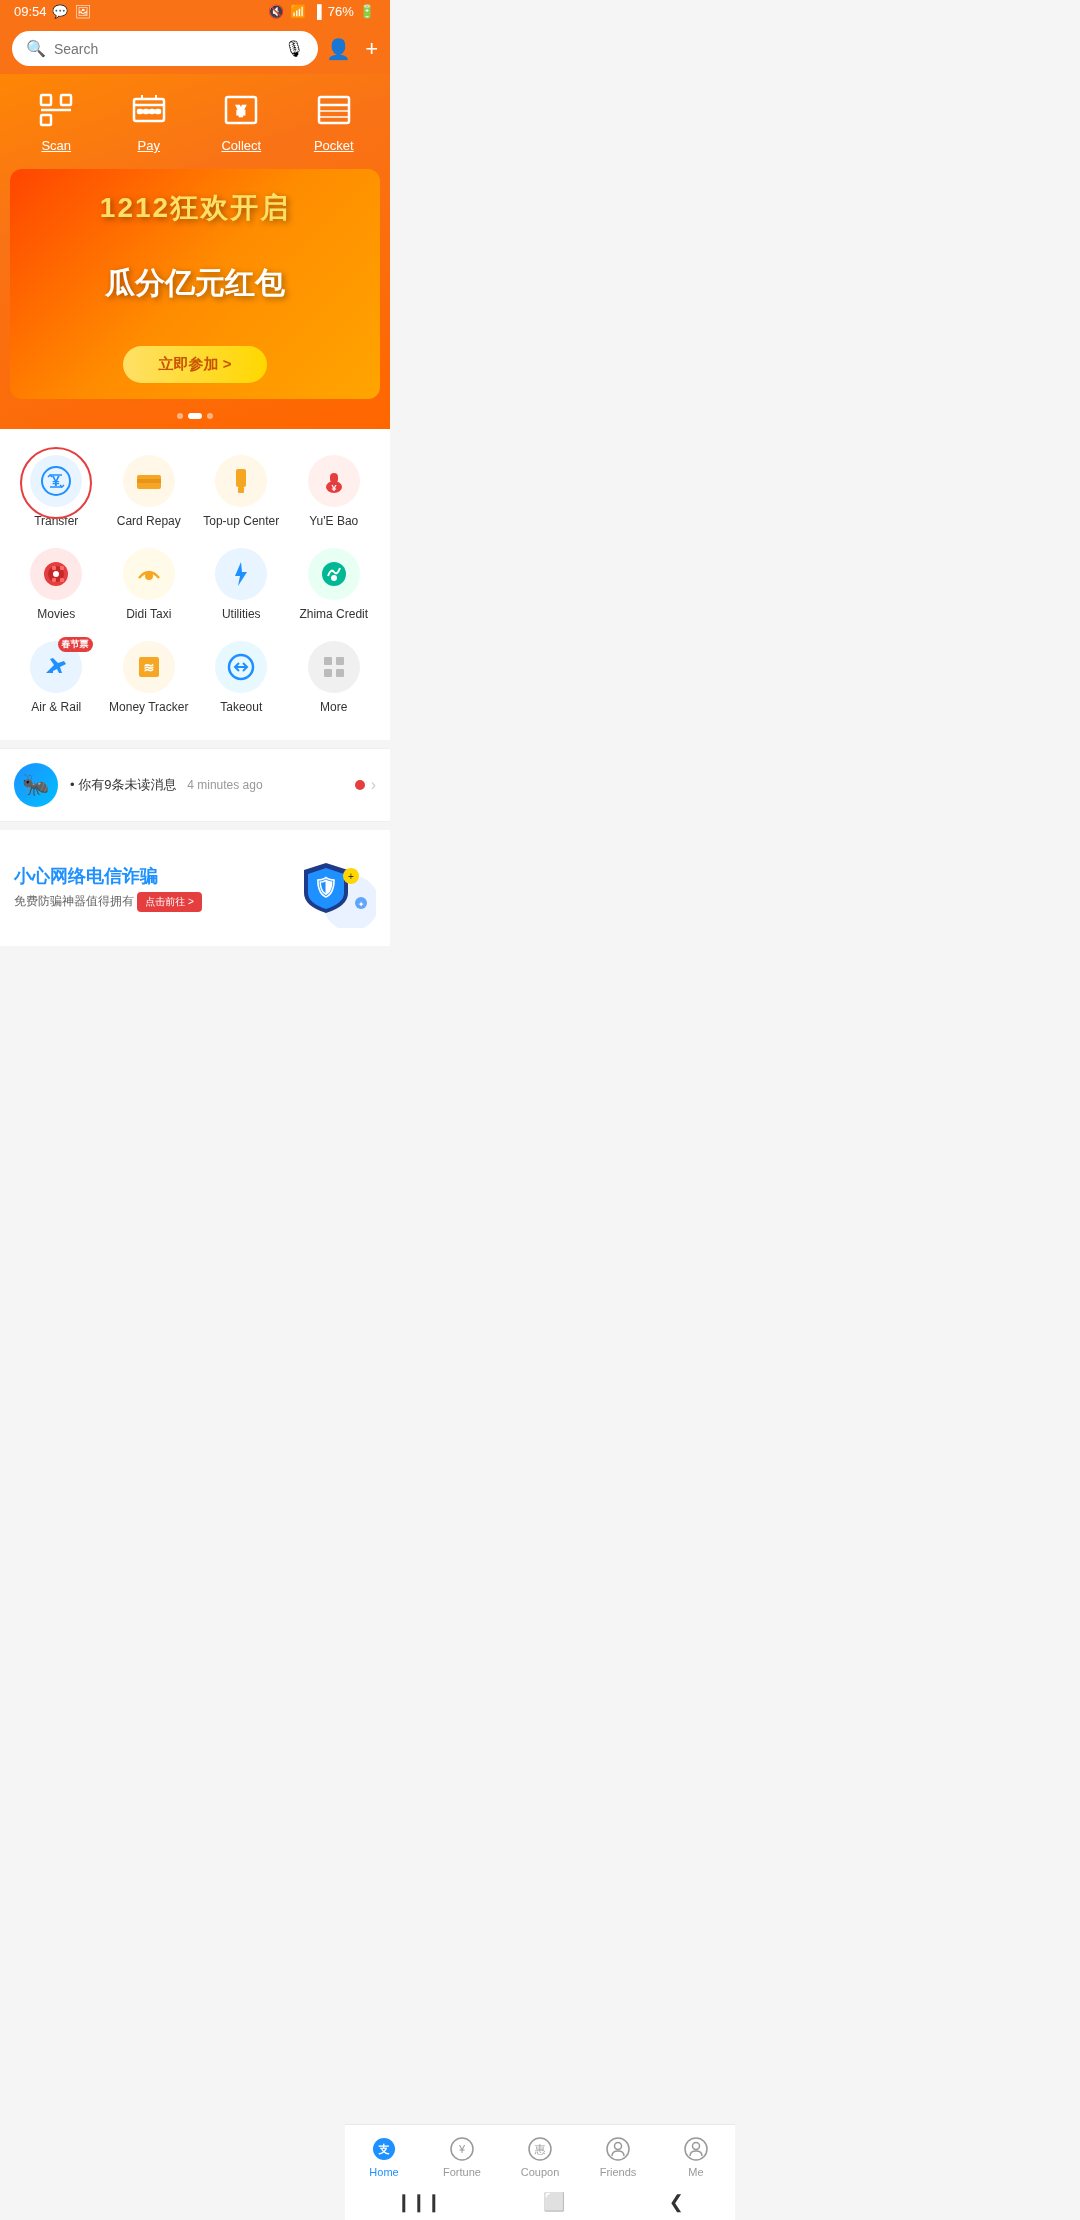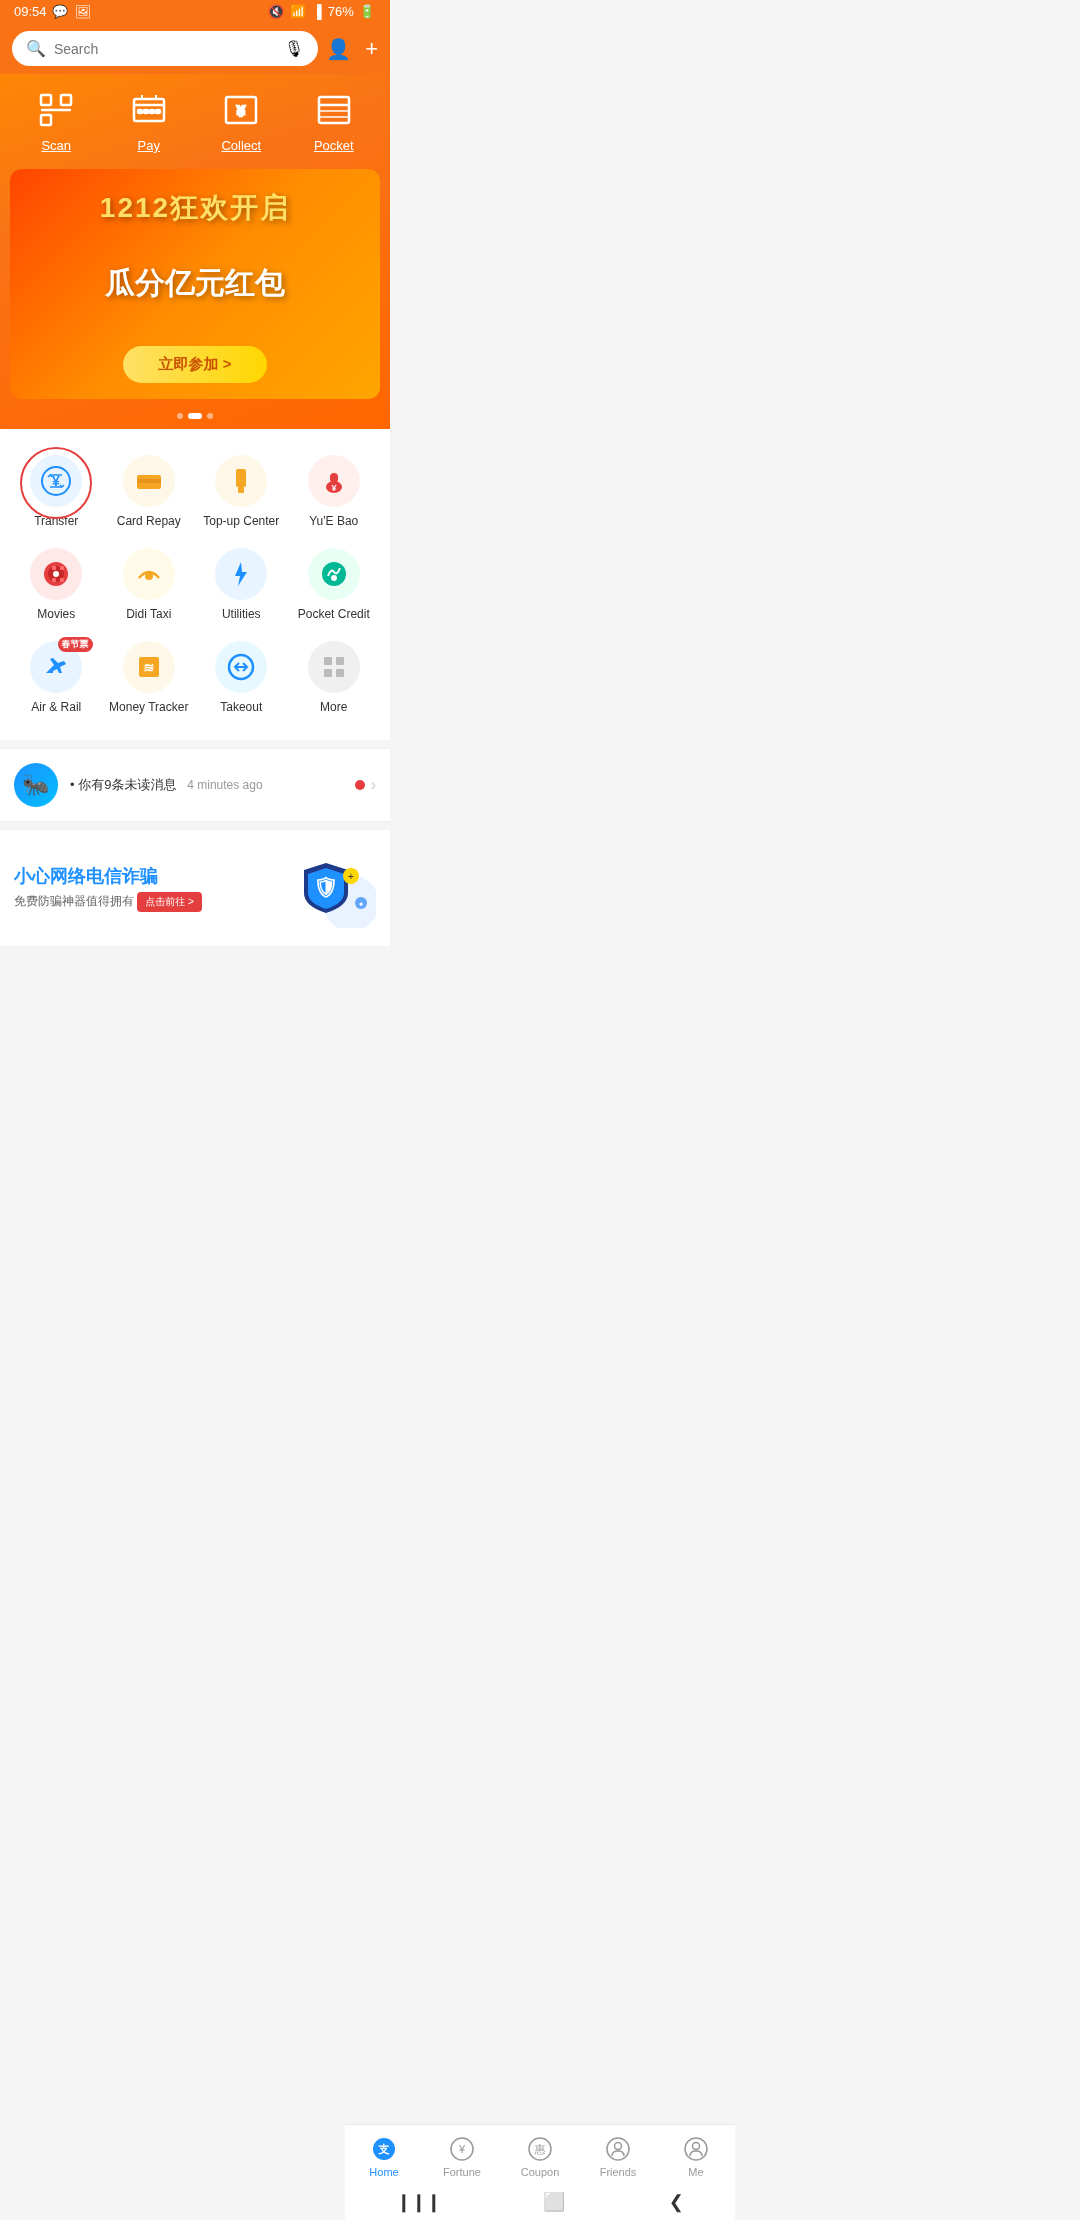--- a/index.html
+++ b/index.html
@@ -512,21 +512,21 @@
     </div>
 
     <div class="service-item">
       <div class="service-icon" style="background:#e8fff4;">
         <svg width="32" height="32" viewBox="0 0 32 32">
           <circle cx="16" cy="16" r="12" fill="#00b894"></circle>
           <path d="M10 18 Q13 10 16 14 Q19 18 22 10" stroke="white" stroke-width="2" fill="none"></path>
           <circle cx="16" cy="20" r="3" fill="white"></circle>
         </svg>
       </div>
-      <span class="service-label">Pocket Credit</span>
+      <span class="service-label">Zhima Credit</span>
     </div>
 
     <div class="service-item" style="position:relative;">
       <span class="badge">春节票</span>
       <div class="service-icon" style="background:#e8f4ff;">
         <svg width="32" height="32" viewBox="0 0 32 32">
           <path d="M6 22 L14 14 L10 8 L13 7 L18 12 L24 10 L26 13 L20 16 L22 22 L19 22 L17 18 L13 20 L13 22 Z" fill="#1e90ff"></path>
         </svg>
       </div>
       <span class="service-label">Air &amp; Rail</span>

